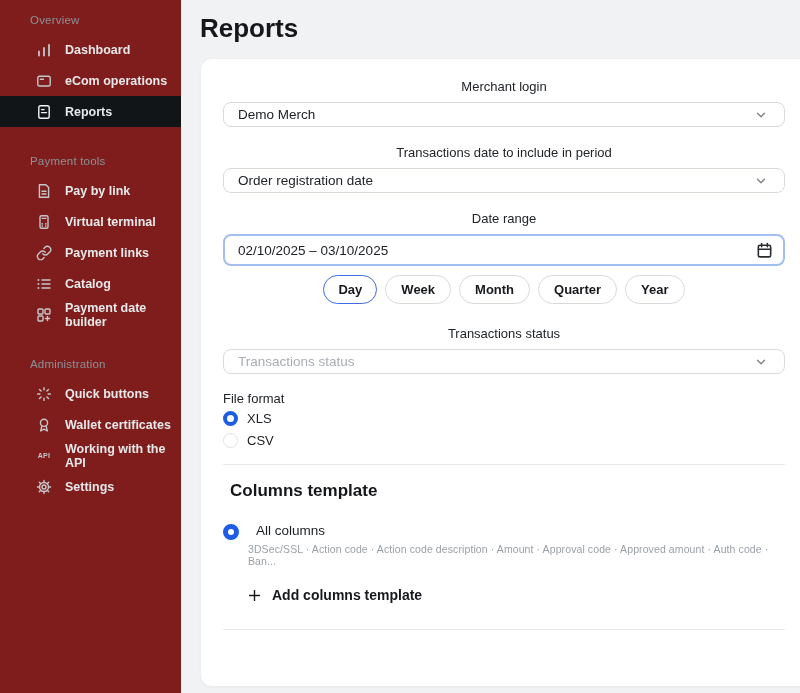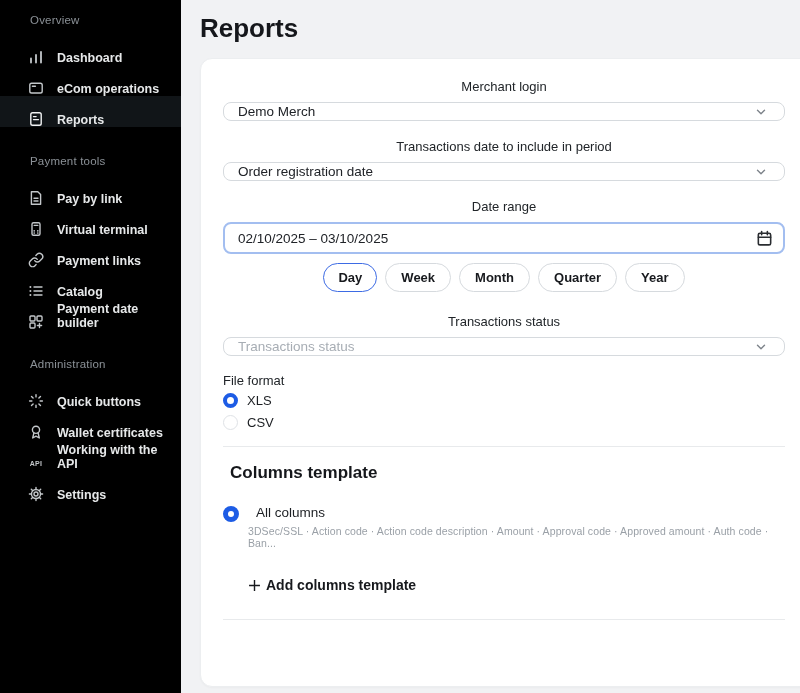--- a/index.html
+++ b/index.html
@@ -1,43 +1,43 @@
 <!DOCTYPE html>
 <html><head>
 <meta charset="utf-8">
 <style>
   * { margin:0; padding:0; box-sizing:border-box; }
   html,body { width:800px; height:693px; overflow:hidden; }
   body { font-family:"Liberation Sans","DejaVu Sans",sans-serif; display:flex; background:#f1f2f4; }
 
   
-  .sidebar { width:181px; min-width:181px; height:100%; background:#000000; padding-top:6px; }
+  .sidebar { width:181px; min-width:181px; height:100%; background:#7f1d1d; padding-top:6px; }
   .section-label { color:#8b9197; font-size:11.5px; padding:8px 0 8px 30px; letter-spacing:.2px; }
   .section { margin-top:0; }
   .section + .section { margin-top:20px; }
-  .nav-item { height:31px; display:flex; align-items:flex-end; padding-left:28px; gap:13px;
+  .nav-item { height:31px; display:flex; align-items:center; padding-left:36px; gap:13px;
               color:#e6e8e9; font-size:12.5px; font-weight:600; cursor:pointer; }
   .nav-item.selected { background:#111518; }
   .nav-item .ic { width:16px; height:16px; color:#c3c7ca; display:flex; align-items:center; justify-content:center; flex:none; }
   .nav-item.selected .ic { color:#f2f3f4; }
   .ic svg { width:16px; height:16px; fill:none; stroke:currentColor; stroke-width:1.4; stroke-linecap:round; stroke-linejoin:round; }
   .api-txt { font-size:7px; font-weight:700; letter-spacing:.3px; color:currentColor; }
 
   
   .main { flex:1; padding:12px 0 0 19px; background:#f1f2f4; }
   .page-title { font-size:26px; font-weight:700; color:#15171b; line-height:32px; margin-bottom:14px; }
 
   .card { background:#fff; border:1px solid #eceef0; border-radius:12px; margin-right:-20px;
           height:629px; padding:20px 34px 8px 22px; overflow:hidden;
           box-shadow:0 1px 2px rgba(20,22,26,.03); }
 
   .field-label { font-size:13px; color:#212529; margin-bottom:8px;text-align:center; }
   .field { margin-bottom:18px; }
 
-  .select { height:19px; border:1px solid #d6dade; border-radius:8px; background:#fff;
+  .select { height:25px; border:1px solid #d6dade; border-radius:8px; background:#fff;
             display:flex; align-items:center; justify-content:space-between;
             padding:0 16px 0 14px; cursor:pointer; }
   .select .val { font-size:13.5px; color:#202328; }
   .select .val.ph { color:#a7adb4; }
   .chev svg { width:14px; height:14px; fill:none; stroke:#7d838a; stroke-width:1.6; stroke-linecap:round; stroke-linejoin:round; display:block; }
 
   .date-input-wrap { position:relative; }
   .date-input { width:100%; height:32px; border:2px solid #a3bef0; border-radius:8px;
                 font-family:inherit; font-size:13.5px; color:#202328; padding:0 40px 0 13px; outline:none; background:#fff; }
   .cal-btn { position:absolute; right:11px; top:7px; width:18px; height:18px; background:none; border:none; cursor:pointer; padding:0; }
@@ -56,21 +56,21 @@
 
   .divider { border:none; border-top:1px solid #e8eaec; margin:16px 0; }
 
   .h2 { font-size:17px; font-weight:700; color:#15171b; margin:2px 0 0 7px; }
   .tmpl-option { display:flex; align-items:flex-start; gap:17px; margin-top:22px; cursor:pointer; }
   .tmpl-option .radio { width:16px; height:16px; margin-top:1px; }
   .tmpl-option .radio.on { border-width:5px; }
   .tmpl-label { font-size:13.5px; color:#1c1f23; }
   .tmpl-desc { font-size:10.5px; color:#9aa0a7; margin:3px 0 0 25px; letter-spacing:.1px; }
 
-  .add-btn { display:flex; align-items:center; gap:4px; margin:28px 0 0 24px; background:none; border:none;
+  .add-btn { display:flex; align-items:center; gap:10px; margin:20px 0 0 24px; background:none; border:none;
              font-family:inherit; font-size:14px; font-weight:600; color:#17191d; cursor:pointer; padding:0; }
   .add-btn svg { width:15px; height:15px; fill:none; stroke:#17191d; stroke-width:1.5; display:block; }
 </style>
 </head>
 <body>
 
 <aside class="sidebar">
 
   <div class="section">
     <div class="section-label">Overview</div>

